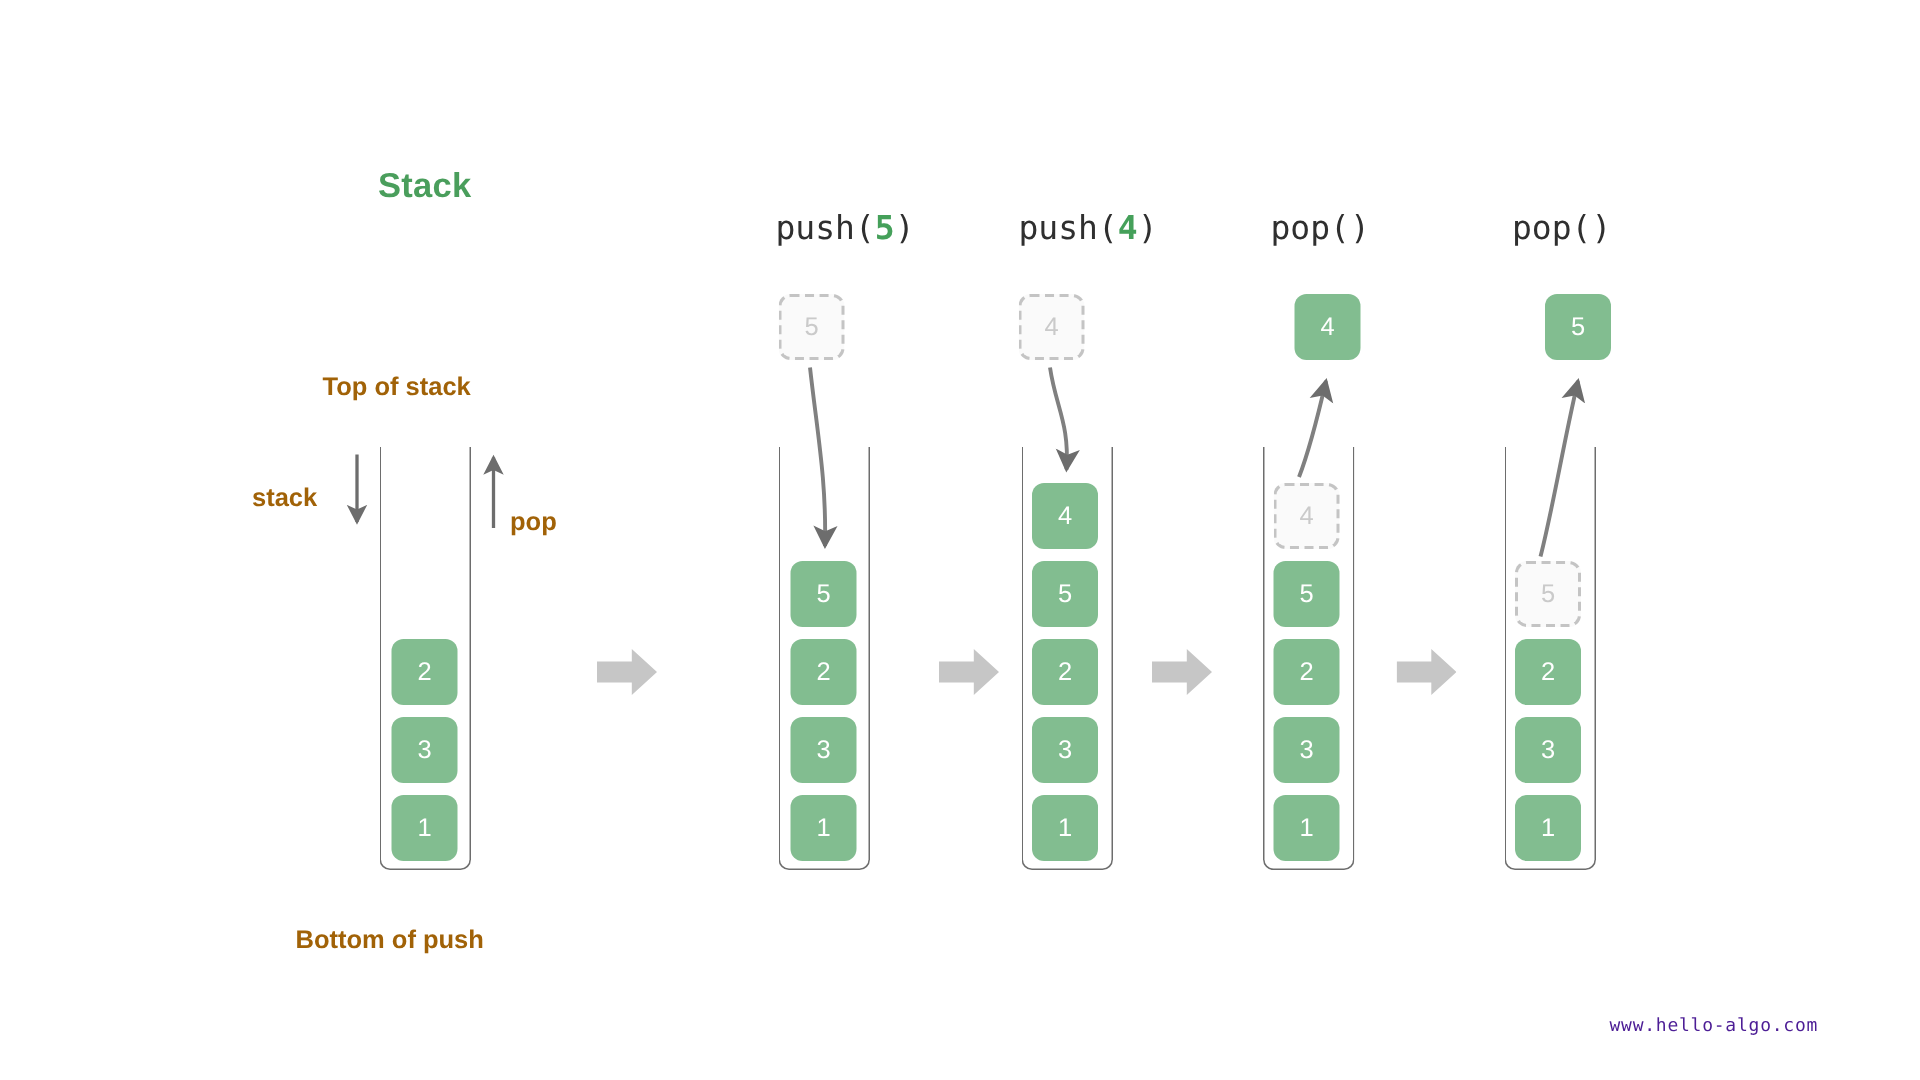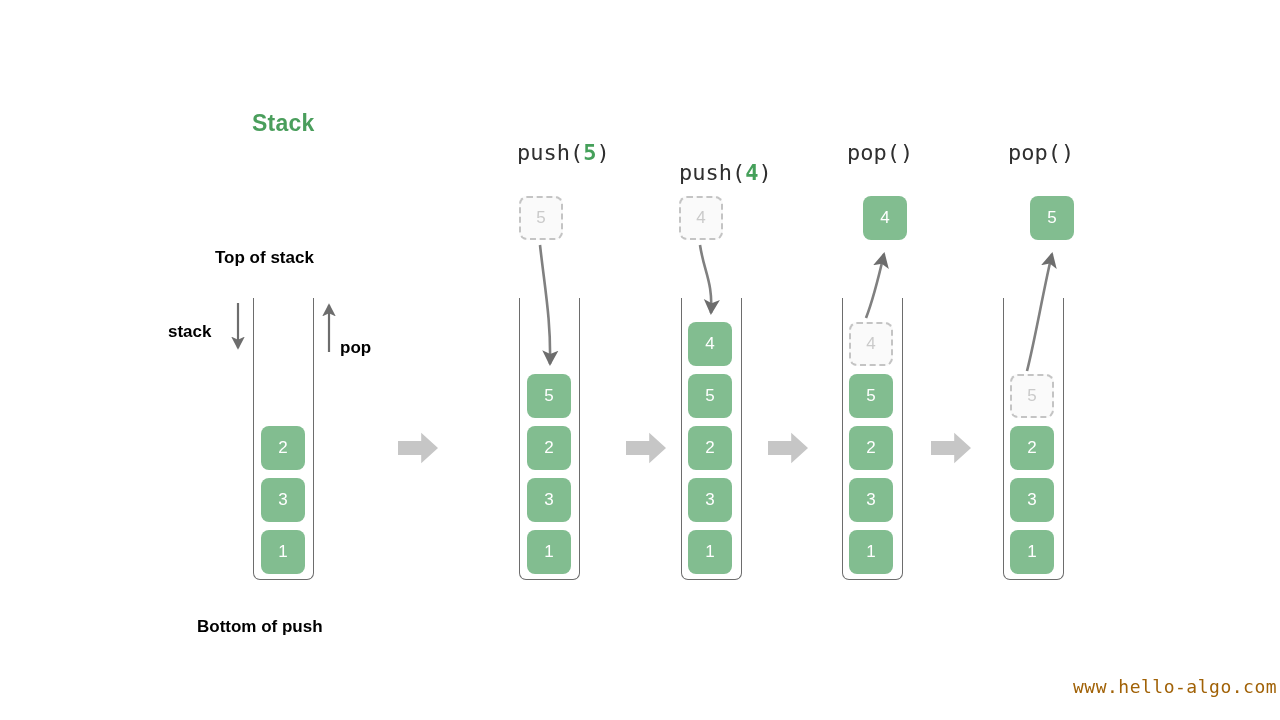--- a/index.html
+++ b/index.html
@@ -16,37 +16,37 @@
   .title{
     position:absolute;
     font-size:23px;font-weight:bold;
     color:#4a9e5c;
     letter-spacing:0.2px;
     white-space:nowrap;
   }
   .label-bold{
     position:absolute;
     font-size:17px;font-weight:bold;
-    color:#000000;
+    color:#a16207;
     white-space:nowrap;
   }
   .op-label{
     position:absolute;
     font-family:"DejaVu Sans Mono","Liberation Mono",monospace;
     font-size:22px;
     color:#2f2f2f;
     white-space:nowrap;
     letter-spacing:0px;
   }
   .op-label .arg{color:#45a05a;font-weight:bold;}
   .watermark{
     position:absolute;
     font-family:"DejaVu Sans Mono","Liberation Mono",monospace;
-    font-size:18px;
-    color:#a16207;
+    font-size:12px;
+    color:#4c1d95;
     white-space:nowrap;
     letter-spacing:0.5px;
   }
 
   
   .container{
     position:absolute;
     box-sizing:border-box;
     border-left:1.5px solid #6d6d6d;
     border-right:1.5px solid #6d6d6d;
@@ -94,21 +94,21 @@
 
   <div class="label-bold" style="left:215px;top:248px;">Top of stack</div>
   <div class="label-bold" style="left:197px;top:617px;">Bottom of push</div>
 
   <div class="label-bold" style="left:168px;top:322px;">stack</div>
   <div class="label-bold" style="left:340px;top:338px;">pop</div>
 
   <div class="op-label" style="left:517px;top:140px;">
     <span>push(</span><span class="arg">5</span><span>)</span>
   </div>
-  <div class="op-label" style="left:679px;top:140px;margin-top:20px;">
+  <div class="op-label" style="left:679px;top:140px;">
     <span>push(</span><span class="arg">4</span><span>)</span>
   </div>
   <div class="op-label" style="left:847px;top:140px;">
     <span>pop()</span>
   </div>
   <div class="op-label" style="left:1008px;top:140px;">
     <span>pop()</span>
   </div>
 
   <div class="container" style="left:253px;top:298px;width:61px;height:282px;"></div>

